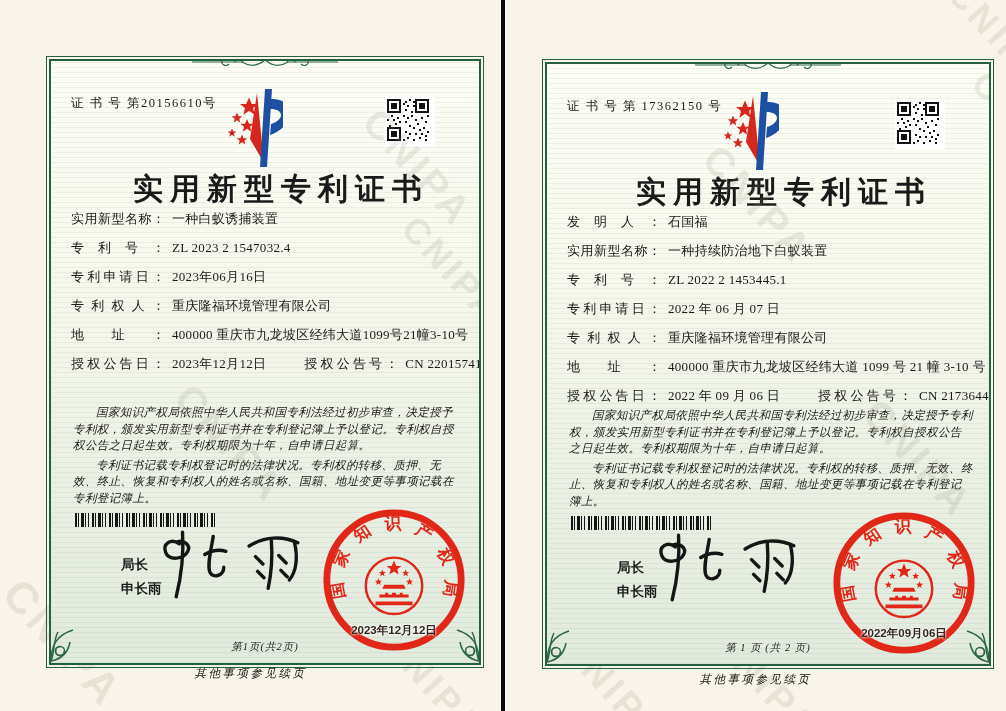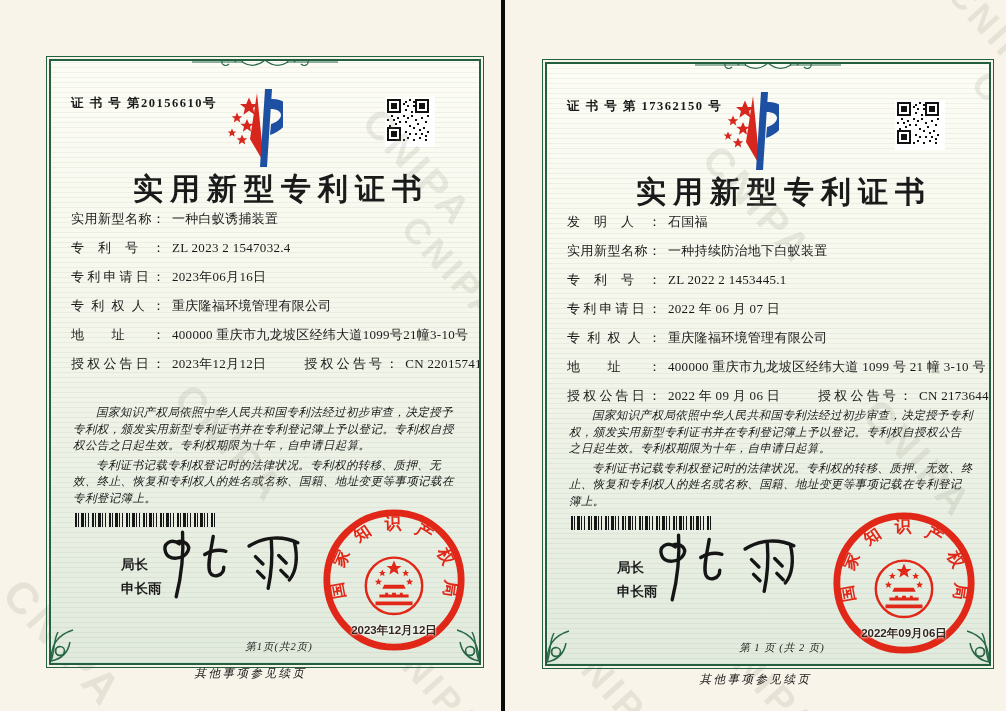--- a/index.html
+++ b/index.html
@@ -14,21 +14,21 @@
   .frame{position:absolute;border:1px solid #23603f;padding:2px;z-index:2;}
   .h0 .frame{left:46px;top:56px;width:432px;height:606px;}
   .h1 .frame{left:37px;top:59px;width:446px;height:604px;}
   .frame-inner{position:relative;width:100%;height:100%;border:2px solid #23603f;box-sizing:border-box;overflow:hidden;
       background:
         repeating-linear-gradient(0deg, rgba(104,146,116,0.10) 0 1px, rgba(0,0,0,0) 1px 5px),
         linear-gradient(180deg,#fdfdf6 0%,#f6f7ec 40%,#e1eadd 100%);}
 
   .top-ornament{position:absolute;top:-13px;left:50%;transform:translateX(-50%);z-index:3;}
 
-  .cert-no{position:absolute;top:34px;left:20px;font-size:12.5px;letter-spacing:1.5px;font-weight:bold;}
+  .cert-no{position:absolute;top:34px;left:20px;font-size:12.5px;letter-spacing:1.5px;}
   .logo{position:absolute;top:26px;left:168px;width:64px;height:82px;}
   .qr{position:absolute;top:36px;right:44px;width:46px;height:46px;background:#fff;padding:2px;}
   .title{position:absolute;top:92px;left:0;width:100%;text-align:center;font-size:30px;font-weight:bold;letter-spacing:7px;margin:16px;}
 
   .fields{position:absolute;top:150px;left:20px;right:10px;}
   .row{margin-bottom:13.5px;font-size:13px;line-height:15.5px;white-space:nowrap;}
   .lbl{display:inline-block;width:94px;text-align:justify;text-align-last:justify;letter-spacing:0;vertical-align:bottom;}
   .val{margin-left:7px;letter-spacing:0.3px;}
   .val2lbl{display:inline-block;width:94px;margin-left:38px;text-align:justify;text-align-last:justify;vertical-align:bottom;}
 
@@ -41,21 +41,21 @@
   .director{position:absolute;top:492px;left:26px;font-family:"Liberation Sans","DejaVu Sans",sans-serif;
       font-size:13.5px;font-weight:bold;line-height:24px;margin-left:44px;}
   .signature{position:absolute;top:466px;left:92px;width:170px;height:74px;}
 
   .seal{position:absolute;top:446px;right:12px;width:146px;height:146px;z-index:4;}
   .seal svg{position:absolute;left:0;top:0;}
   .seal-date{position:absolute;bottom:15px;left:0;width:100%;text-align:center;
       font-family:"Liberation Sans","DejaVu Sans",sans-serif;font-size:11.5px;font-weight:bold;color:#33261f;
       text-shadow:0 0 2px #fff,0 0 3px #fff;}
 
-  .page-info{position:absolute;bottom:9px;left:14px;width:100%;text-align:center;font-size:10.5px;font-style:italic;letter-spacing:1px;}
+  .page-info{position:absolute;bottom:9px;left:0;width:100%;text-align:center;font-size:10.5px;font-style:italic;letter-spacing:1px;}
   .corner{position:absolute;bottom:-4px;width:44px;height:44px;z-index:4;}
   .corner.cl{left:-4px;}
   .corner.cr{right:-4px;transform:scaleX(-1);}
 
   .footer-note{position:absolute;left:0;width:100%;text-align:center;font-size:11.5px;font-style:italic;letter-spacing:2.5px;z-index:2;}
   .h0 .footer-note{top:666px;}
   .h1 .footer-note{top:672px;}
 </style>
 </head>
 <body>

